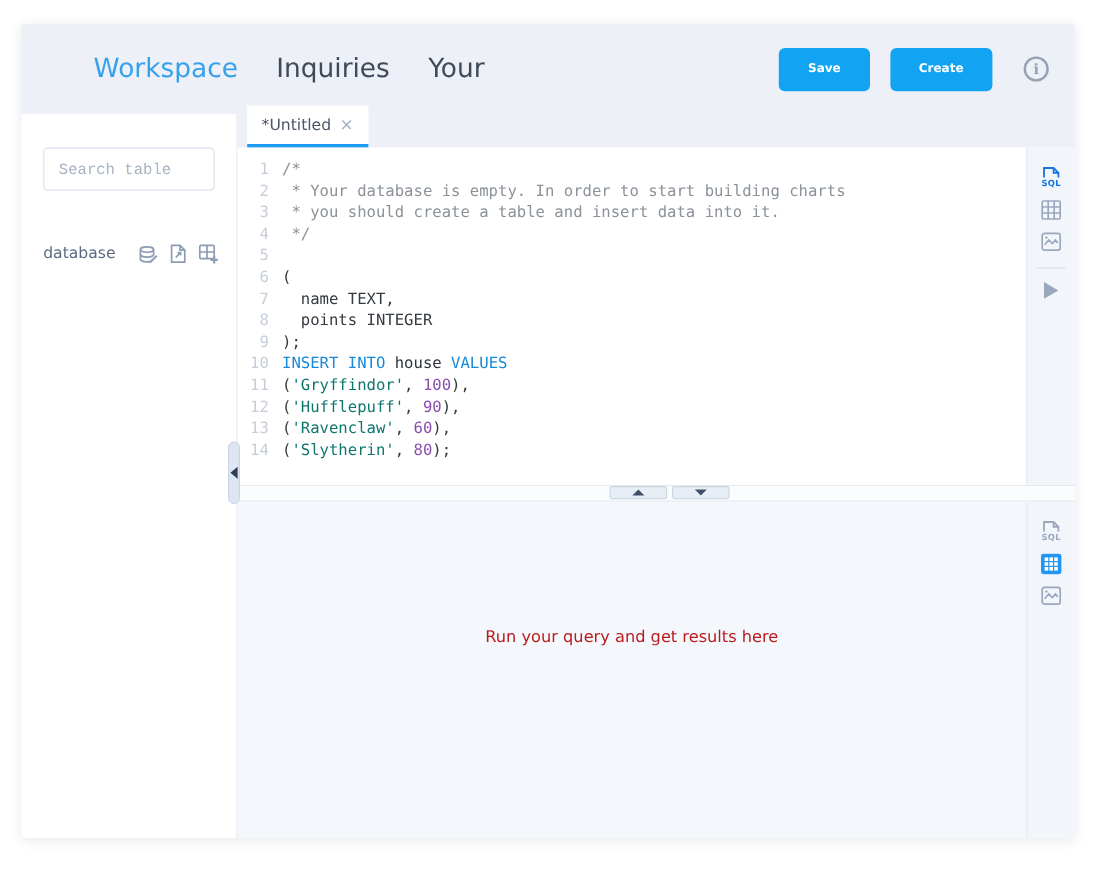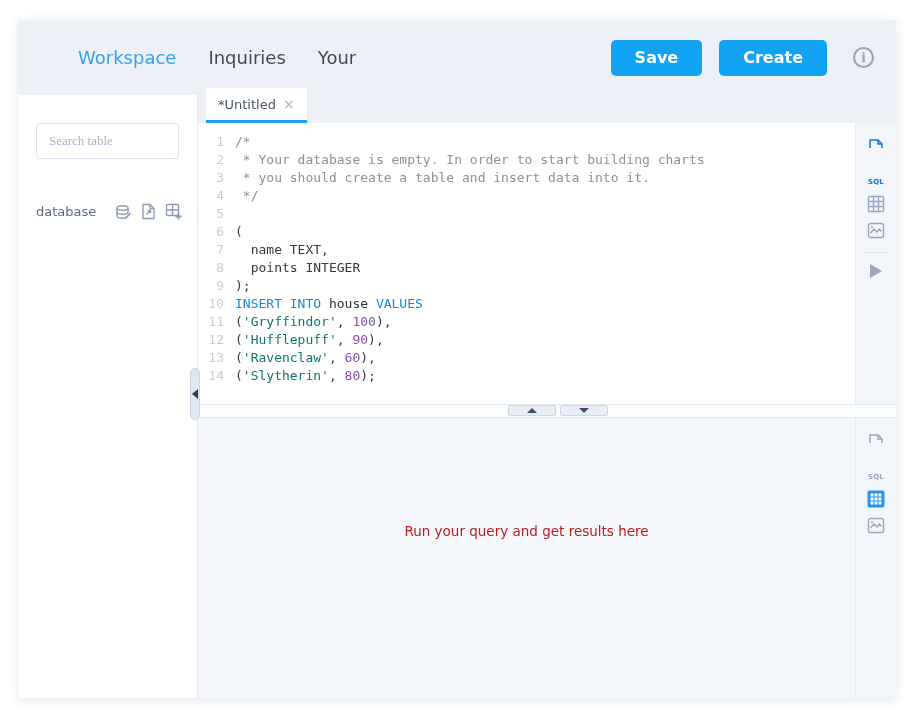--- a/index.html
+++ b/index.html
@@ -3,36 +3,36 @@
 <meta charset="utf-8">
 <style>
   * { margin:0; padding:0; box-sizing:border-box; }
   html,body { width:918px; height:724px; background:#ffffff; font-family:"DejaVu Sans","Liberation Sans",sans-serif; overflow:hidden; }
 
   .app { position:absolute; left:18px; top:20px; width:878px; height:678px; background:#ffffff;
          box-shadow:0 2px 10px rgba(40,60,90,.12); display:flex; flex-direction:column; }
 
   
   .nav { height:75px; background:#edf1f7; display:flex; align-items:center; padding:0 22px 0 60px; flex:none; }
-  .nav-link { font-size:18px; color:#3f4a5a; margin-right:32px; cursor:pointer; text-decoration:none; }
+  .nav-link { font-size:22px; color:#3f4a5a; margin-right:32px; cursor:pointer; text-decoration:none; }
   .nav-link.active { color:#38a1ec; }
   .nav-spacer { flex:1; }
-  .btn { background:#12a3f3; color:#fff; font-size:16px; font-weight:bold; border:none; border-radius:5px;
+  .btn { background:#12a3f3; color:#fff; font-size:10px; font-weight:bold; border:none; border-radius:5px;
          height:36px; padding:0 24px; margin-left:17px; cursor:pointer; font-family:inherit; }
   .info-circle { width:21px; height:21px; border:2px solid #96a2b4; border-radius:50%; color:#96a2b4;
                  font-size:12px; font-weight:bold; display:flex; align-items:center; justify-content:center;
                  margin-left:26px; cursor:pointer; font-family:"DejaVu Serif",serif; }
 
   
   .main { flex:1; display:flex; position:relative; min-height:0; }
 
   
   .sidebar { width:180px; background:#fff; border-right:1px solid #e3e9f1; padding:28px 18px; flex:none; }
   .search-input { width:100%; height:36px; border:1px solid #d9e1ec; border-radius:4px; padding:0 12px;
-                  font-size:13px; color:#000000; font-family:Liberation Serif, serif; outline:none; }
+                  font-size:13px; color:#000000; font-family:Liberation Mono, monospace; outline:none; }
   .search-input::placeholder { color:#a8b3c3; }
   .db-row { margin-top:44px; display:flex; align-items:center; }
   .db-label { font-size:13px; color:#5c6b82; margin-right:10px; }
   .db-row .icn { margin-left:9px; cursor:pointer; display:inline-flex; }
 
   
   .content { flex:1; display:flex; flex-direction:column; position:relative; min-width:0; }
 
   
   .tabbar { height:28px; background:#edf1f7; display:flex; align-items:flex-end; padding-left:8px; flex:none; }
@@ -49,21 +49,21 @@
   .tok-cm  { color:#8b9299; }
   .tok-kw  { color:#1789d8; }
   .tok-pl  { color:#333a40; }
   .tok-id  { color:#2b3238; }
   .tok-str { color:#0f766e; }
   .tok-num { color:#8a4fae; }
 
   
   .rail { width:41px; background:#f2f5fa; border-left:1px solid #e4eaf2; display:flex; flex-direction:column;
           align-items:center; padding-top:14px; flex:none; }
-  .rail .ricon { margin-bottom:9px; cursor:pointer; display:flex; flex-direction:column; align-items:center;gap:29px; }
+  .rail .ricon { margin-bottom:9px; cursor:pointer; display:flex; flex-direction:column; align-items:center; }
   .rail hr { width:24px; border:none; border-top:1px solid #dde4ee; margin:4px 0 10px; }
   .sql-label { font-size:7px; font-weight:bold; letter-spacing:.2px; margin-top:-1px; }
   .sql-blue { color:#1474e0; }
   .sql-gray { color:#9aa7bd; }
 
   
   .splitter { height:13px; background:#fbfcfe; border-bottom:1px solid #e4eaf2; position:relative; flex:none; }
   .split-btns { position:absolute; left:310px; top:0; display:flex; }
   .split-btn { width:48px; height:11px; background:#e8eef5; border:1px solid #ccd7e4; border-radius:2px;
                display:flex; align-items:center; justify-content:center; cursor:pointer; margin-right:4px; }

